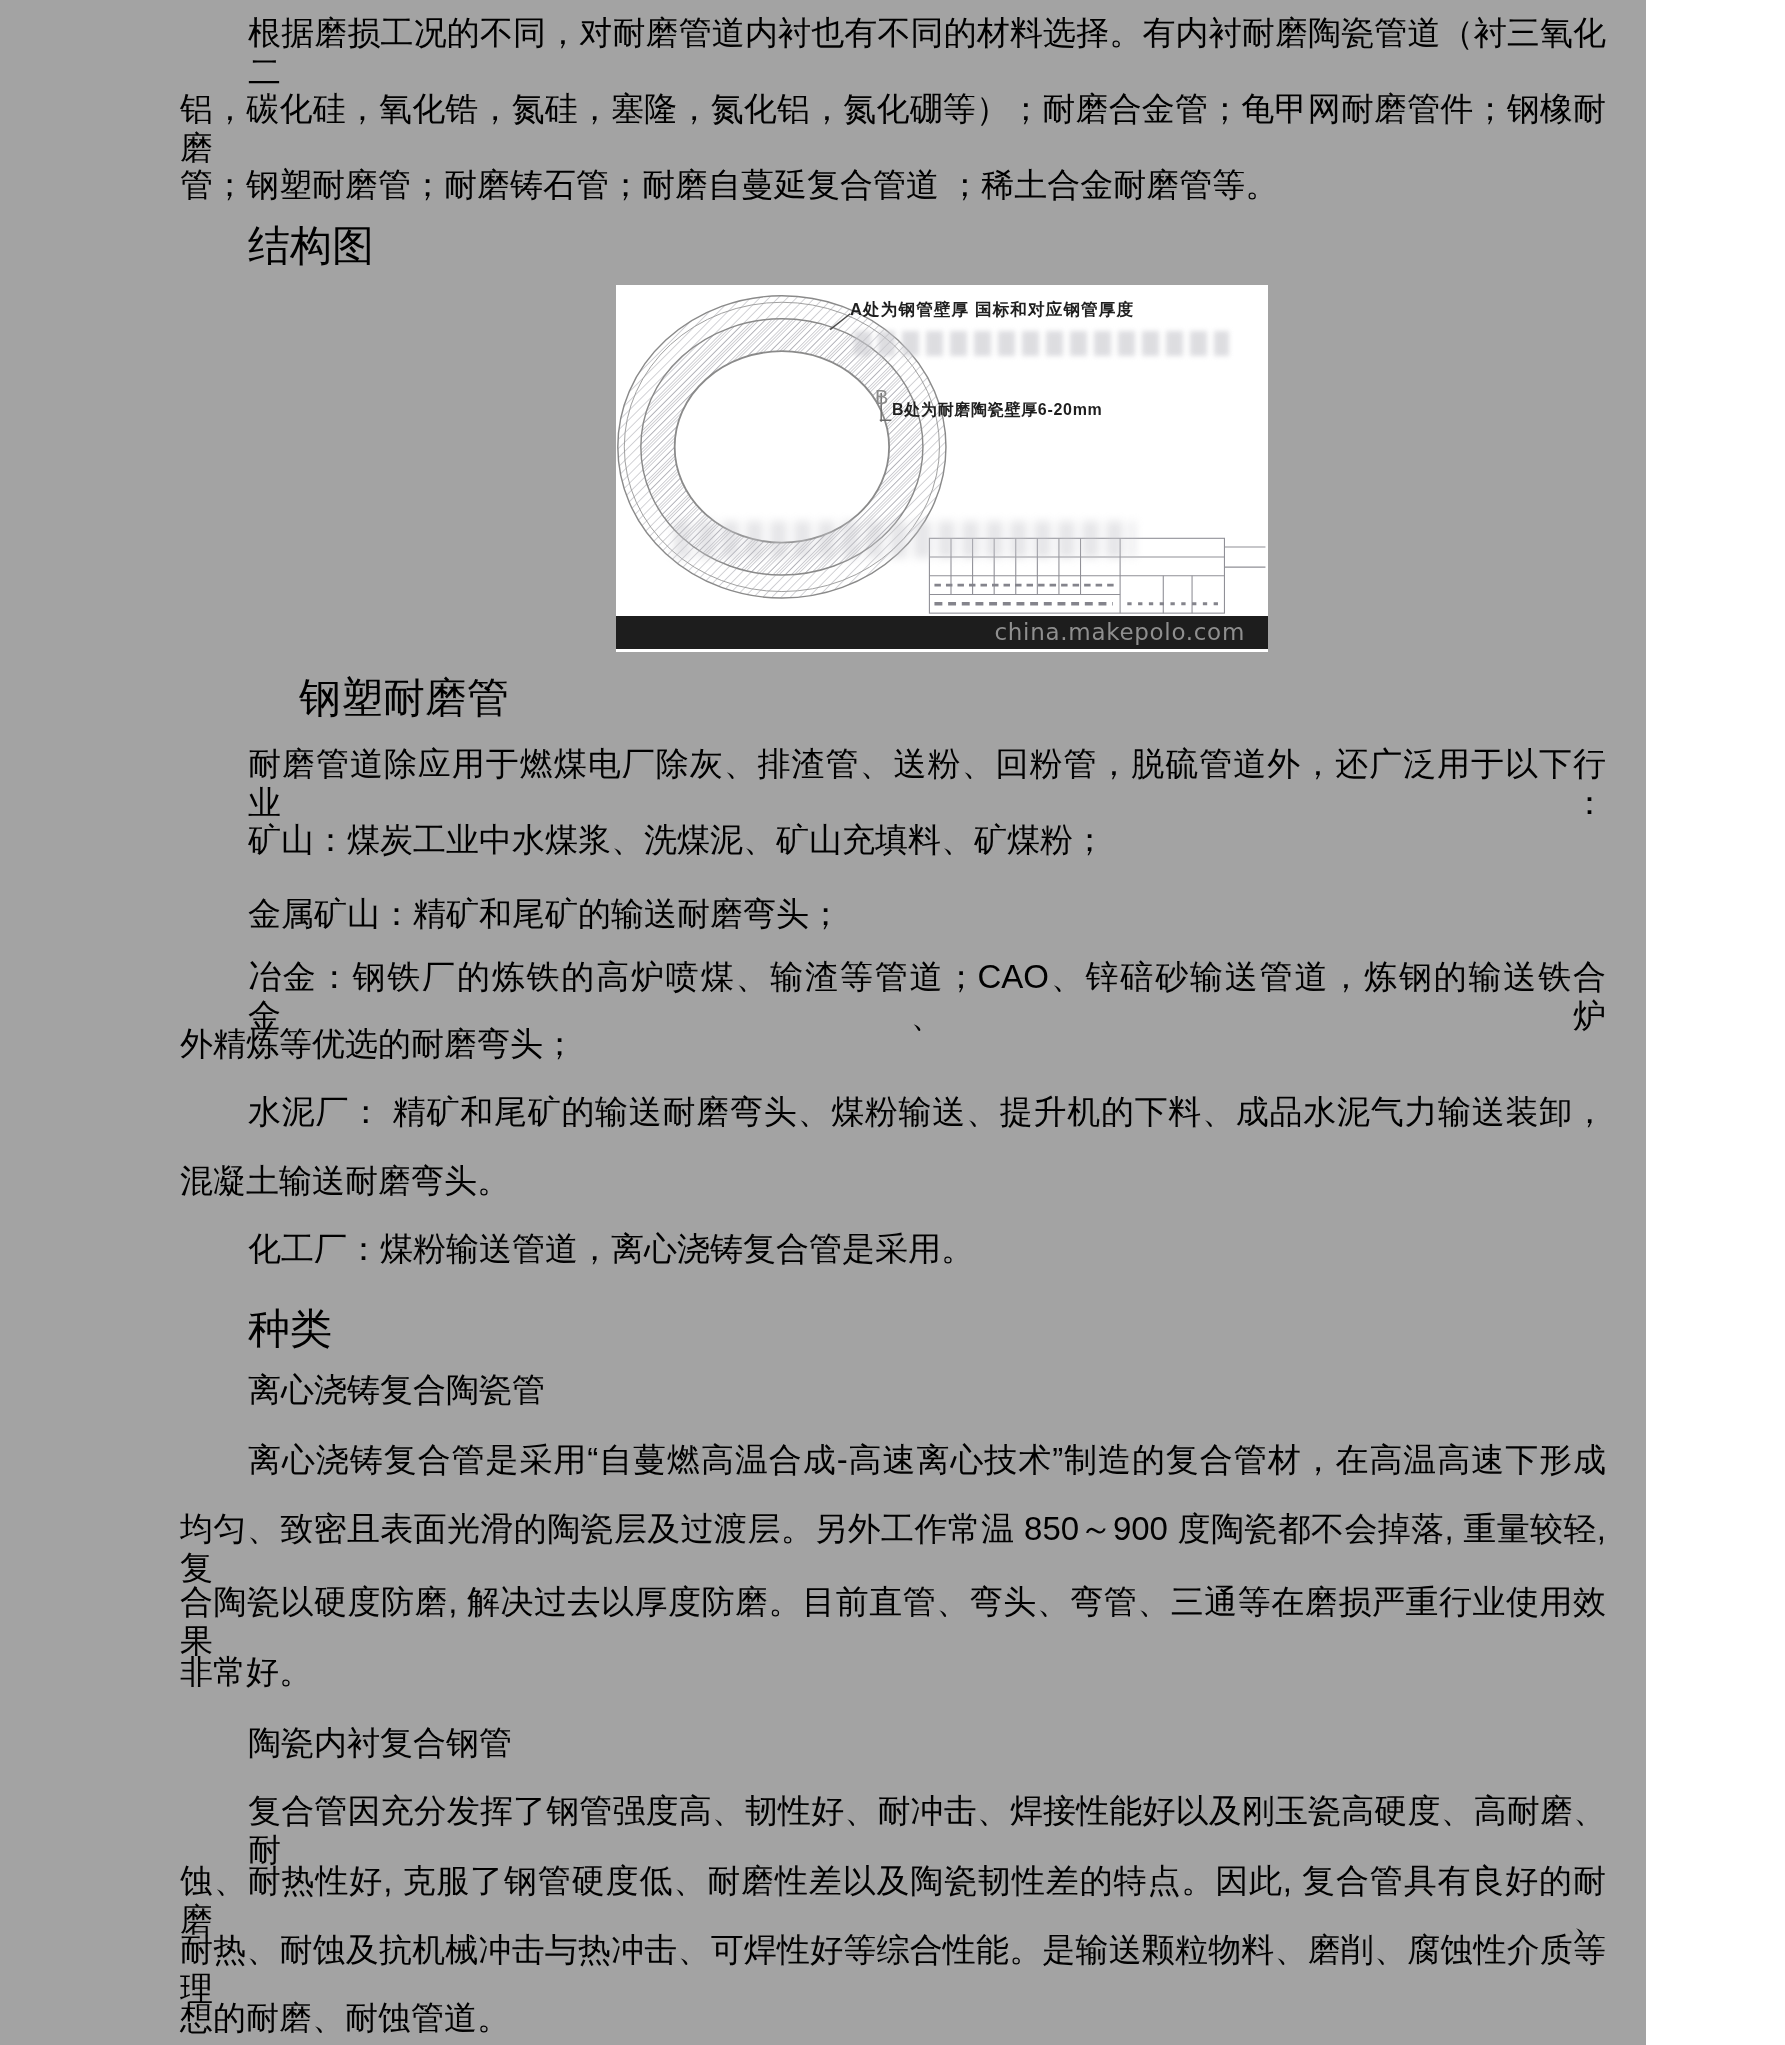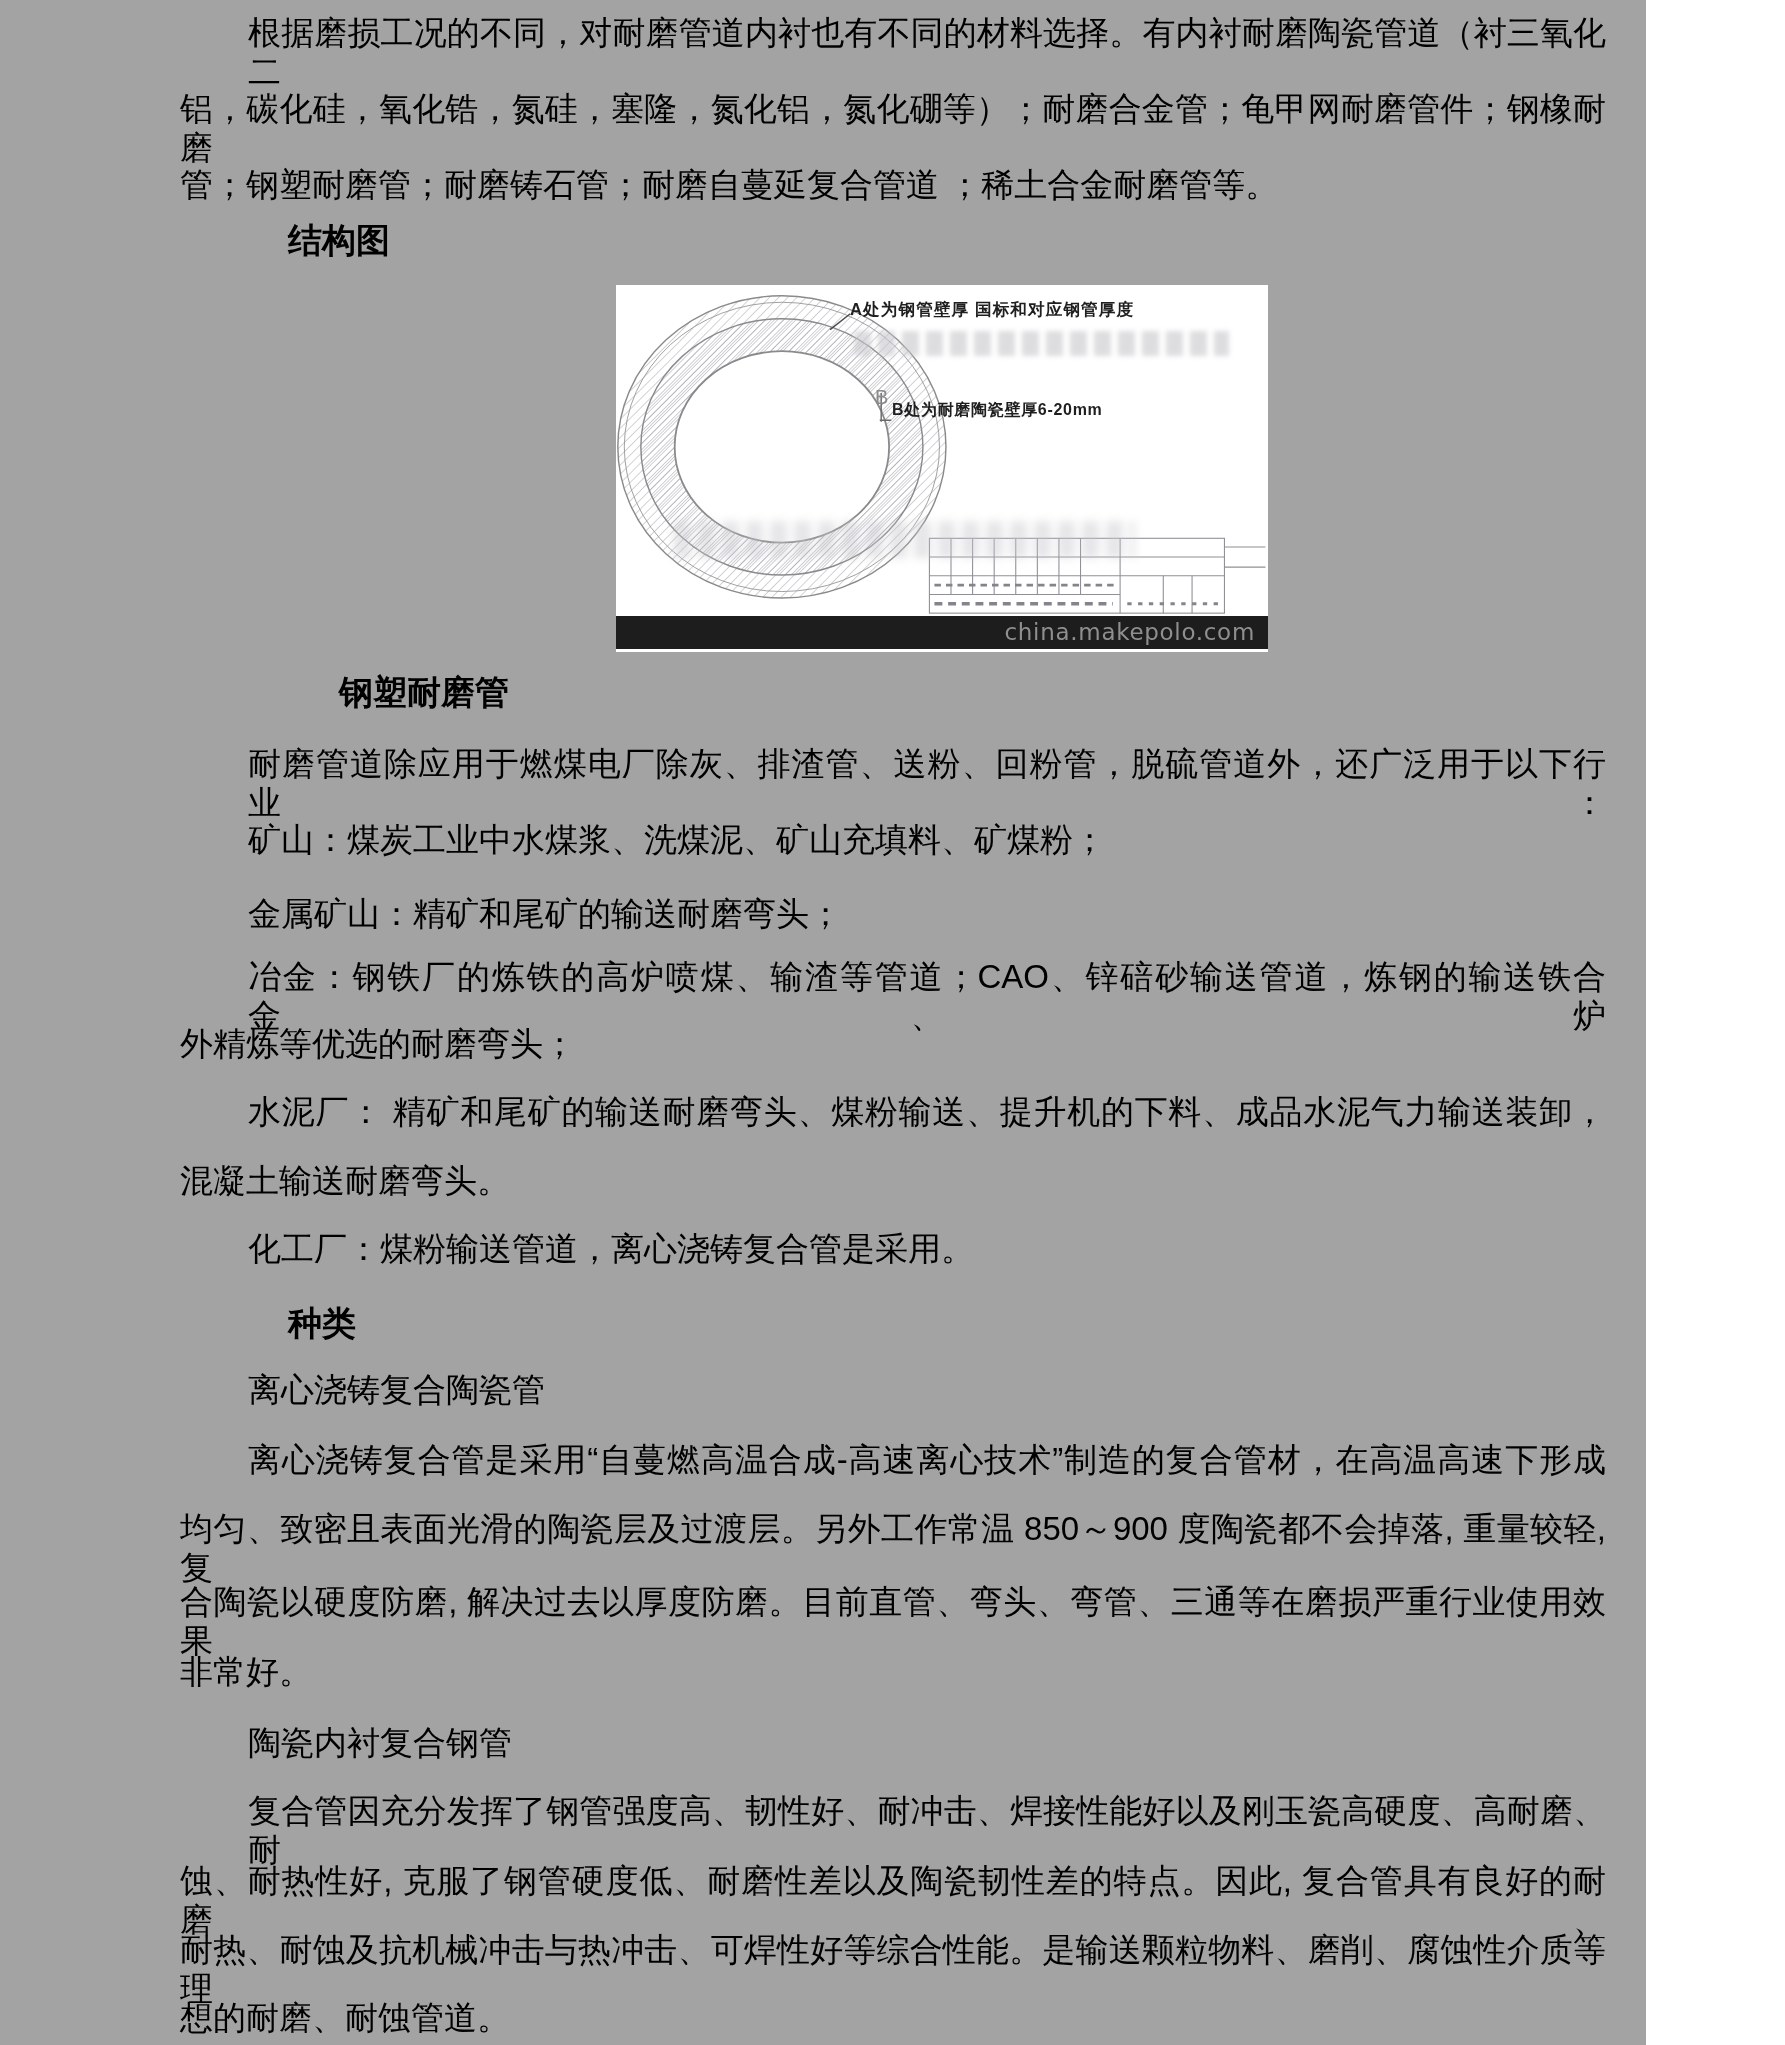--- a/index.html
+++ b/index.html
@@ -21,25 +21,24 @@
     font-size:33px;
     line-height:1.18;
     letter-spacing:0px;
     color:#000000;
     white-space:normal;
   }
   .first{padding-left:68px;}
   .full{text-align:justify;text-align-last:justify;}
   .heading{
     position:absolute;
-    font-size:34px;
-    font-weight:bold;
+    font-size:42px;
+    font-weight:normal;
     color:#000000;
     white-space:nowrap;
-    margin-left:40px;
   }
   
   .figure{
     position:absolute;
     left:616px;
     top:285px;
     width:652px;
     height:367px;
     background:#ffffff;
   }
@@ -66,21 +65,21 @@
   .ghost-mid{left:58px;top:236px;width:461px;height:37px;opacity:0.45;filter:blur(4.3px);}
   .wm-bar{
     position:absolute;
     left:0;top:331px;
     width:652px;height:33px;
     background:#1d1d1d;
     text-align:right;
   }
   .wm-text{
     display:inline-block;
-    padding-right:13px;
+    padding-right:23px;
     line-height:33px;
     font-size:23px;
     color:#8f8f8f;
     font-family:"DejaVu Sans", sans-serif;
     letter-spacing:0.7px;
   }
 </style>
 </head>
 <body>
 

